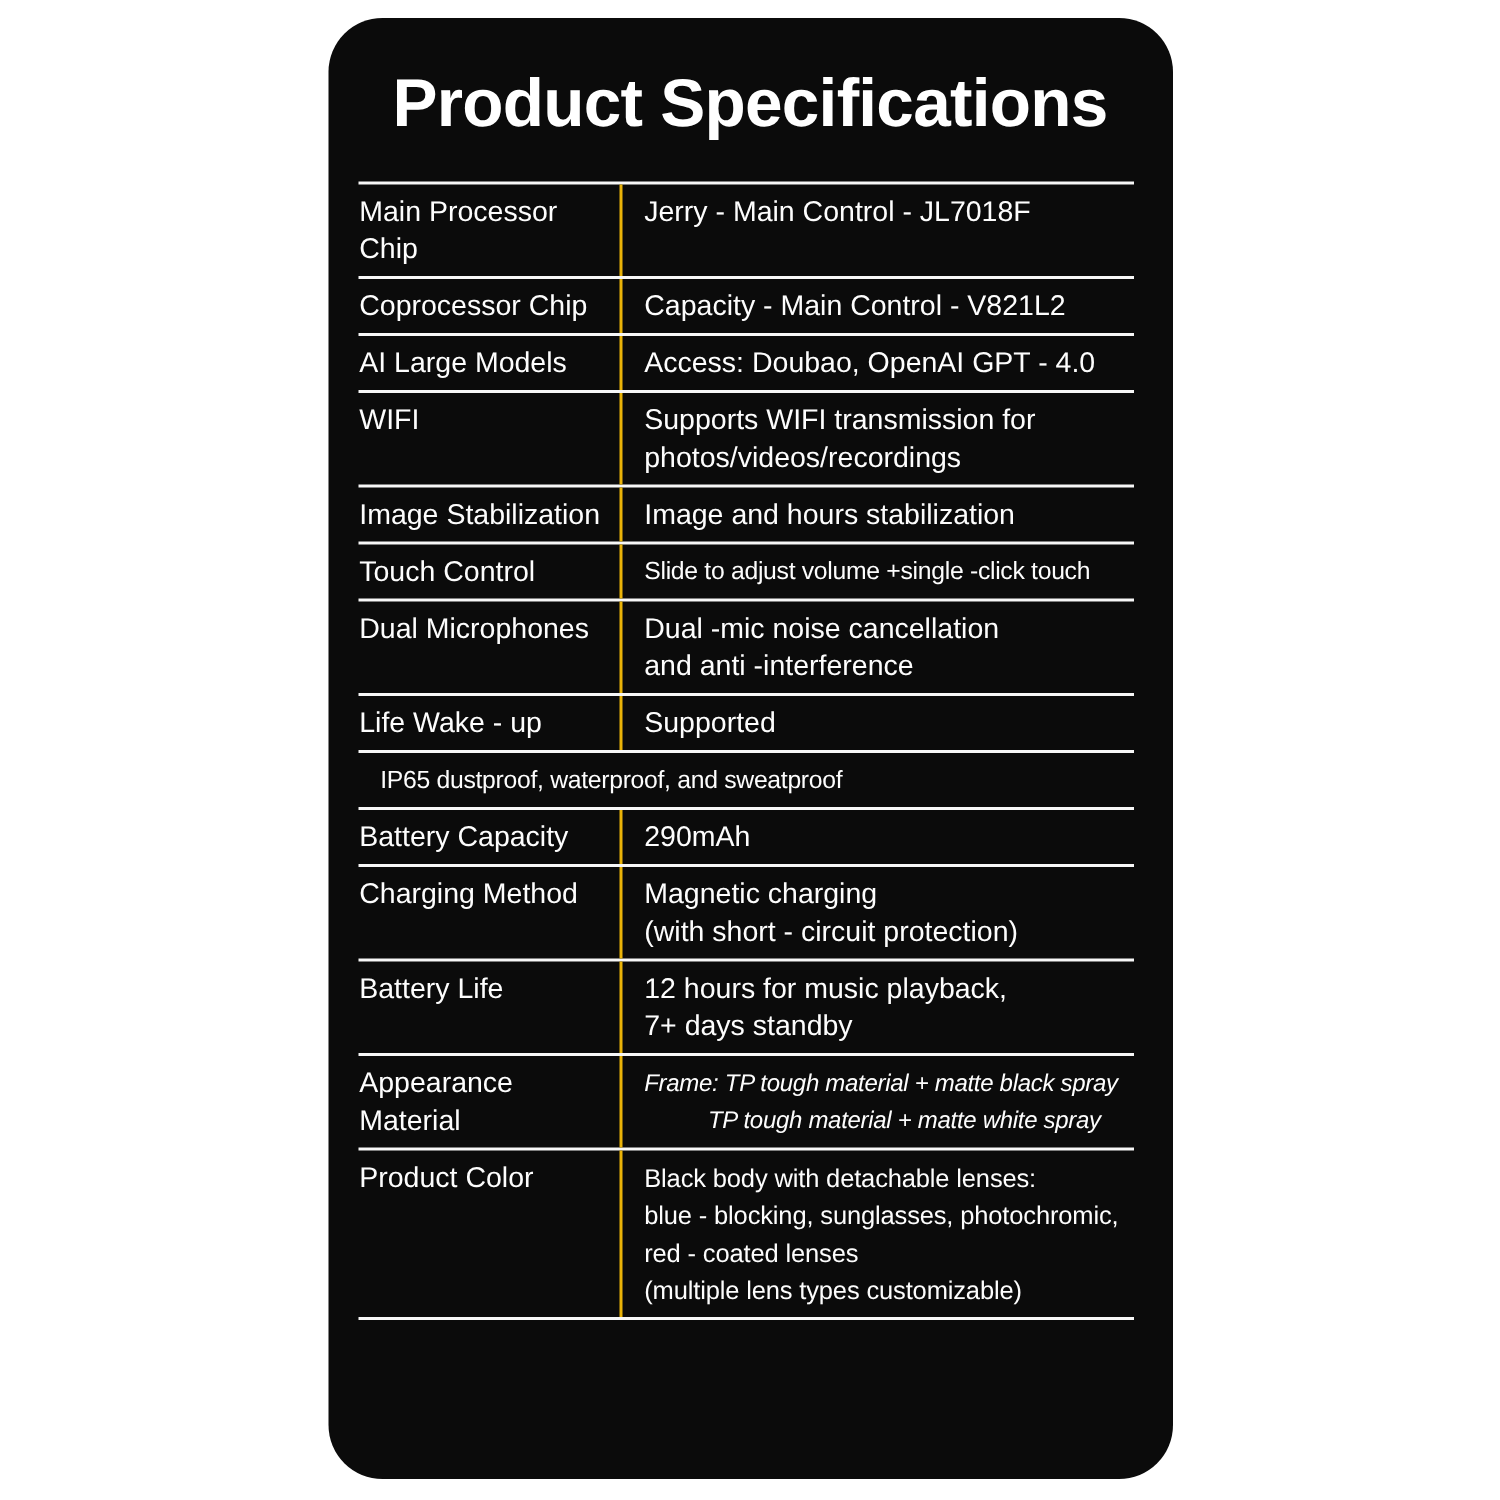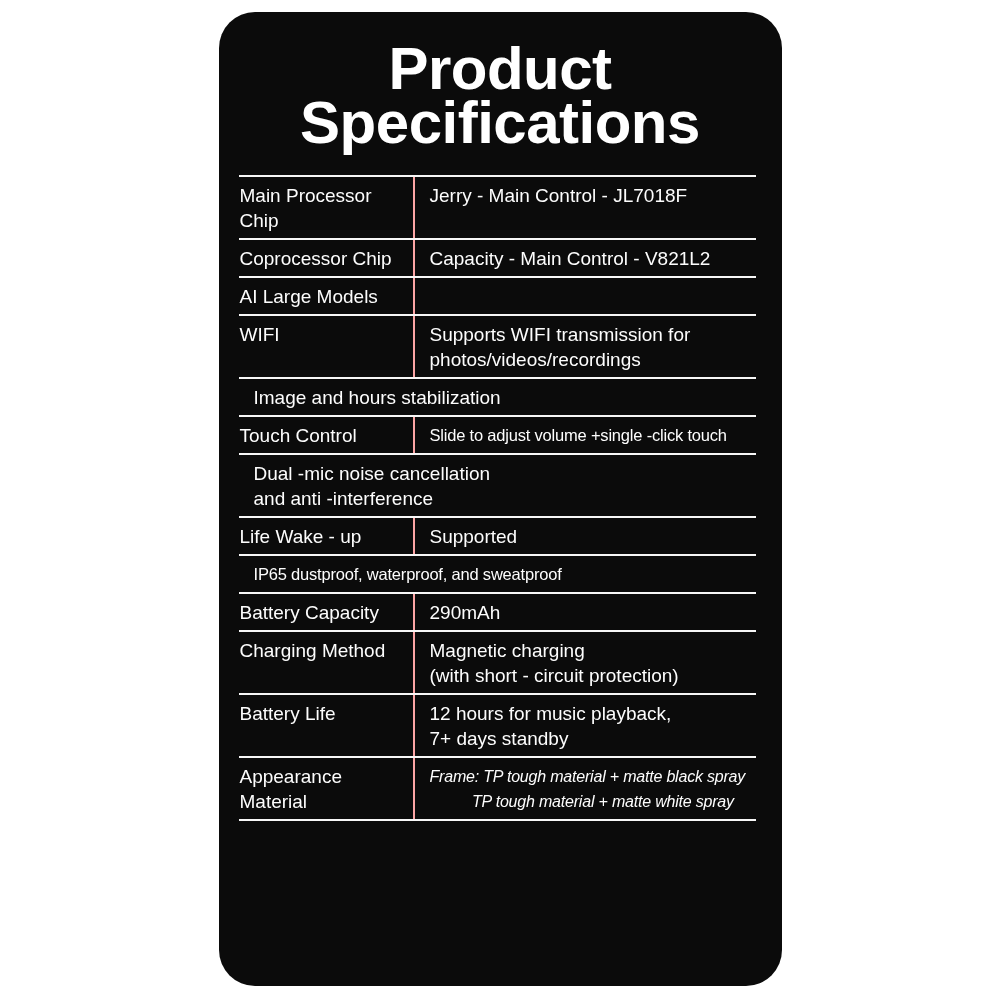--- a/index.html
+++ b/index.html
@@ -16,21 +16,21 @@
     height: 974px;
     margin: 12px auto 0 auto;
     background: #0b0b0b;
     border-radius: 36px;
     color: #ffffff;
     overflow: hidden;
   }
   .page-title {
     margin-top: 30px;
     text-align: center;
-    font-size: 60px;
+    font-size: 45px;
     line-height: 54px;
     font-weight: 800;
     letter-spacing: -0.5px;
     color: #ffffff;
   }
   .spec-table {
     margin: 25px 26px 0 20px;
     border-top: 2px solid #f7f7f7;
   }
   .row {
@@ -38,21 +38,21 @@
     border-bottom: 2px solid #f7f7f7;
   }
   .cell {
     font-size: 19px;
     line-height: 25px;
     color: #fdfdfd;
   }
   .cell.label {
     width: 171px;
     flex: 0 0 171px;
-    border-right: 2px solid #fca5a5;
+    border-right: 2px solid #eab308;
     padding: 5.5px 2px 5.5px 1px;
   }
   .cell.value {
     flex: 1 1 auto;
     padding: 5.5px 0 5.5px 15px;
     white-space: pre;
     overflow: visible;
   }
   .cell.value.vs-small { font-size: 16.5px; letter-spacing: -0.2px; }
   .cell.value.vs-xs    { font-size: 16px;   letter-spacing: -0.2px; font-style: italic; }
@@ -67,34 +67,37 @@
       <div class="row">
         <div class="cell label">Main Processor Chip</div>
         <div class="cell value">Jerry - Main Control - JL7018F</div>
       </div>
       <div class="row">
         <div class="cell label">Coprocessor Chip</div>
         <div class="cell value">Capacity - Main Control - V821L2</div>
       </div>
       <div class="row">
         <div class="cell label">AI Large Models</div>
+        <div class="cell value">Access: Doubao, OpenAI GPT - 4.0</div>
       </div>
       <div class="row">
         <div class="cell label">WIFI</div>
         <div class="cell value">Supports WIFI transmission for
 photos/videos/recordings</div>
       </div>
       <div class="row">
+        <div class="cell label">Image Stabilization</div>
         <div class="cell value">Image and hours stabilization</div>
       </div>
       <div class="row">
         <div class="cell label">Touch Control</div>
         <div class="cell value vs-small">Slide to adjust volume +single -click touch</div>
       </div>
       <div class="row">
+        <div class="cell label">Dual Microphones</div>
         <div class="cell value">Dual -mic noise cancellation
 and anti -interference</div>
       </div>
       <div class="row">
         <div class="cell label">Life Wake - up</div>
         <div class="cell value">Supported</div>
       </div>
       <div class="row">
         <div class="cell value vs-small">IP65 dustproof, waterproof, and sweatproof</div>
       </div>
@@ -110,14 +113,21 @@
       <div class="row">
         <div class="cell label">Battery Life</div>
         <div class="cell value">12 hours for music playback,
 7+ days standby</div>
       </div>
       <div class="row">
         <div class="cell label">Appearance Material</div>
         <div class="cell value vs-xs">Frame: TP tough material + matte black spray
           TP tough material + matte white spray</div>
       </div>
+      <div class="row">
+        <div class="cell label">Product Color</div>
+        <div class="cell value vs-mid">Black body with detachable lenses:
+blue - blocking, sunglasses, photochromic,
+red - coated lenses
+(multiple lens types customizable)</div>
+      </div>
     </div>
 </div>
 
 </body></html>

